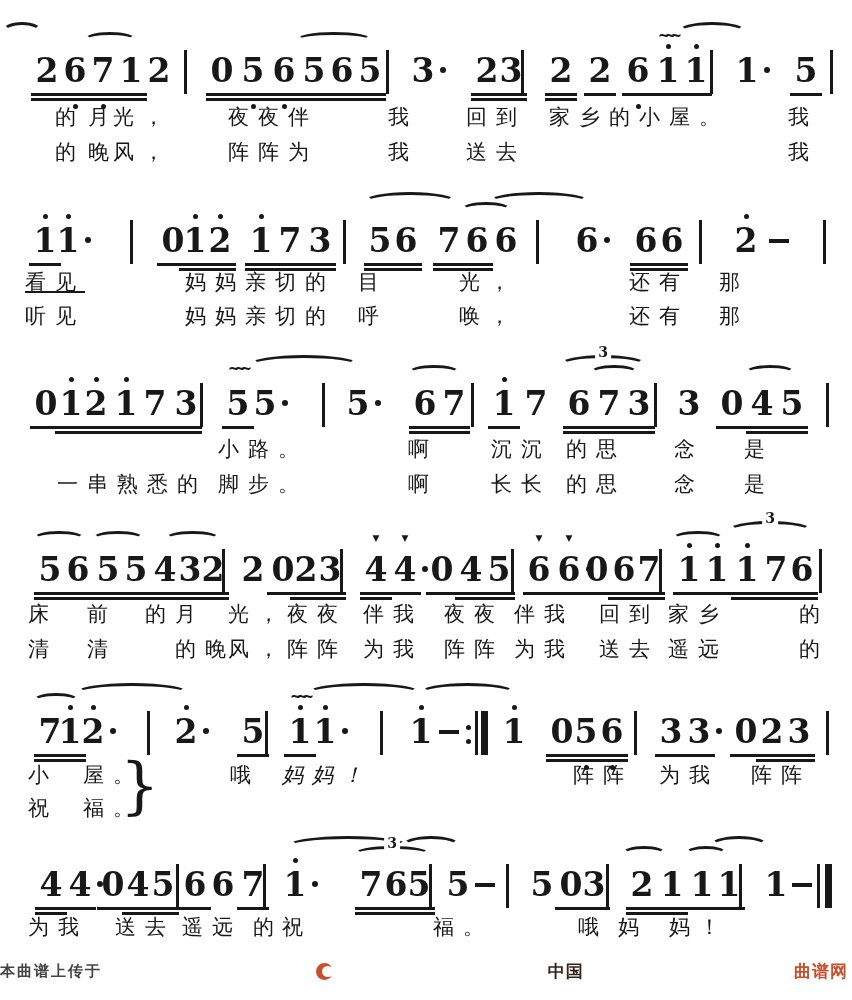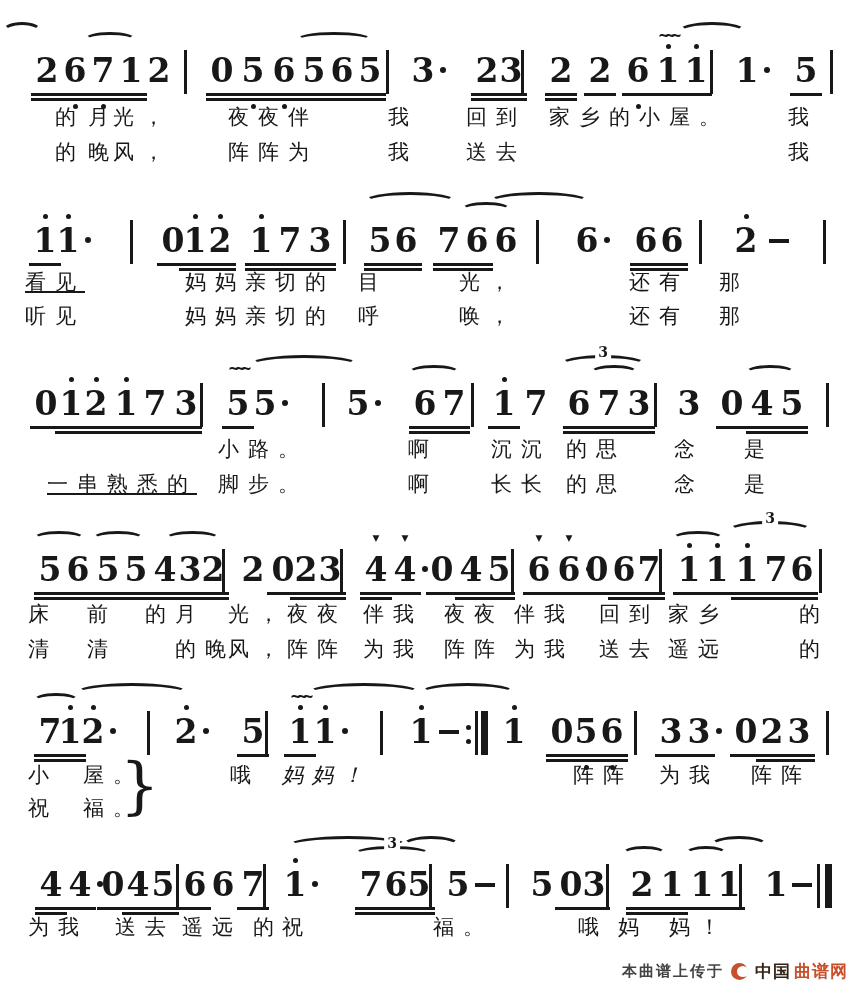--- a/index.html
+++ b/index.html
@@ -23,21 +23,21 @@
   .arc{position:absolute;height:15px;border:3px solid transparent;border-top-color:#181818;
        border-radius:50%;box-sizing:border-box;}
   .arc.lv2{height:19px;}
   .tuplet{position:absolute;top:-13px;left:50%;transform:translateX(-50%);
           font:700 14px "DejaVu Serif",serif;background:#fff;padding:0 3px;line-height:14px;}
   
   .lyr{position:absolute;font-size:21px;letter-spacing:9px;white-space:pre;color:#181818;
        font-family:"DejaVu Sans",sans-serif;}
   .brace{position:absolute;font:400 62px "DejaVu Serif",serif;color:#181818;line-height:62px;}
   
-  .footer{position:absolute;top:960px;left:0;width:848px;display:flex;justify-content:flex-end;
+  .footer{position:absolute;top:960px;left:0;width:848px;display:flex;justify-content:space-between;
           align-items:center;gap:7px;font-size:15px;color:#3c3c3c;}
   .footer .prefix{letter-spacing:2px;font-weight:700;color:#444;}
   .logo-mark{display:inline-block;width:17px;height:17px;border-radius:50%;background:#c8502c;position:relative;}
   .logo-mark::after{content:"";position:absolute;left:6px;top:3px;width:12px;height:11px;background:#fff;border-radius:50%;}
   .logo-cn{font-weight:700;font-size:17px;color:#33241a;letter-spacing:1px;}
   .logo-or{font-weight:700;font-size:17px;color:#c8502c;letter-spacing:1px;margin-left:-4px;}
 </style>
 </head>
 <body>
 
@@ -164,21 +164,21 @@
       <div class="tuplet">3</div>
     </div>
     <div class="arc" style="left: 590px; width: 48px; top: 365px;"></div>
     <div class="arc" style="left: 745px; width: 50px; top: 365px;"></div>
     <div class="lyr" style="left: 218px; top: 435px;">小路。</div>
     <div class="lyr" style="left: 408px; top: 435px;">啊</div>
     <div class="lyr" style="left: 491px; top: 435px;">沉沉</div>
     <div class="lyr" style="left: 566px; top: 435px;">的思</div>
     <div class="lyr" style="left: 674px; top: 435px;">念</div>
     <div class="lyr" style="left: 744px; top: 435px;">是</div>
-    <div class="lyr" style="left: 47px; top: 470px; text-decoration: underline;">一串熟悉的</div>
+    <div class="lyr" style="left: 57px; top: 470px;">一串熟悉的</div>
     <div class="lyr" style="left: 218px; top: 470px;">脚步。</div>
     <div class="lyr" style="left: 408px; top: 470px;">啊</div>
     <div class="lyr" style="left: 491px; top: 470px;">长长</div>
     <div class="lyr" style="left: 566px; top: 470px;">的思</div>
     <div class="lyr" style="left: 674px; top: 470px;">念</div>
     <div class="lyr" style="left: 744px; top: 470px;">是</div>
     <div class="note" style="left: 37px; top: 551px;">5<div class="ul u2"></div></div>
     <div class="note" style="left: 65px; top: 551px;">6<div class="ul u2"></div></div>
     <div class="note" style="left: 95px; top: 551px;">5<div class="ul u2"></div></div>
     <div class="note" style="left: 123px; top: 551px;">5<div class="ul u2"></div></div>

